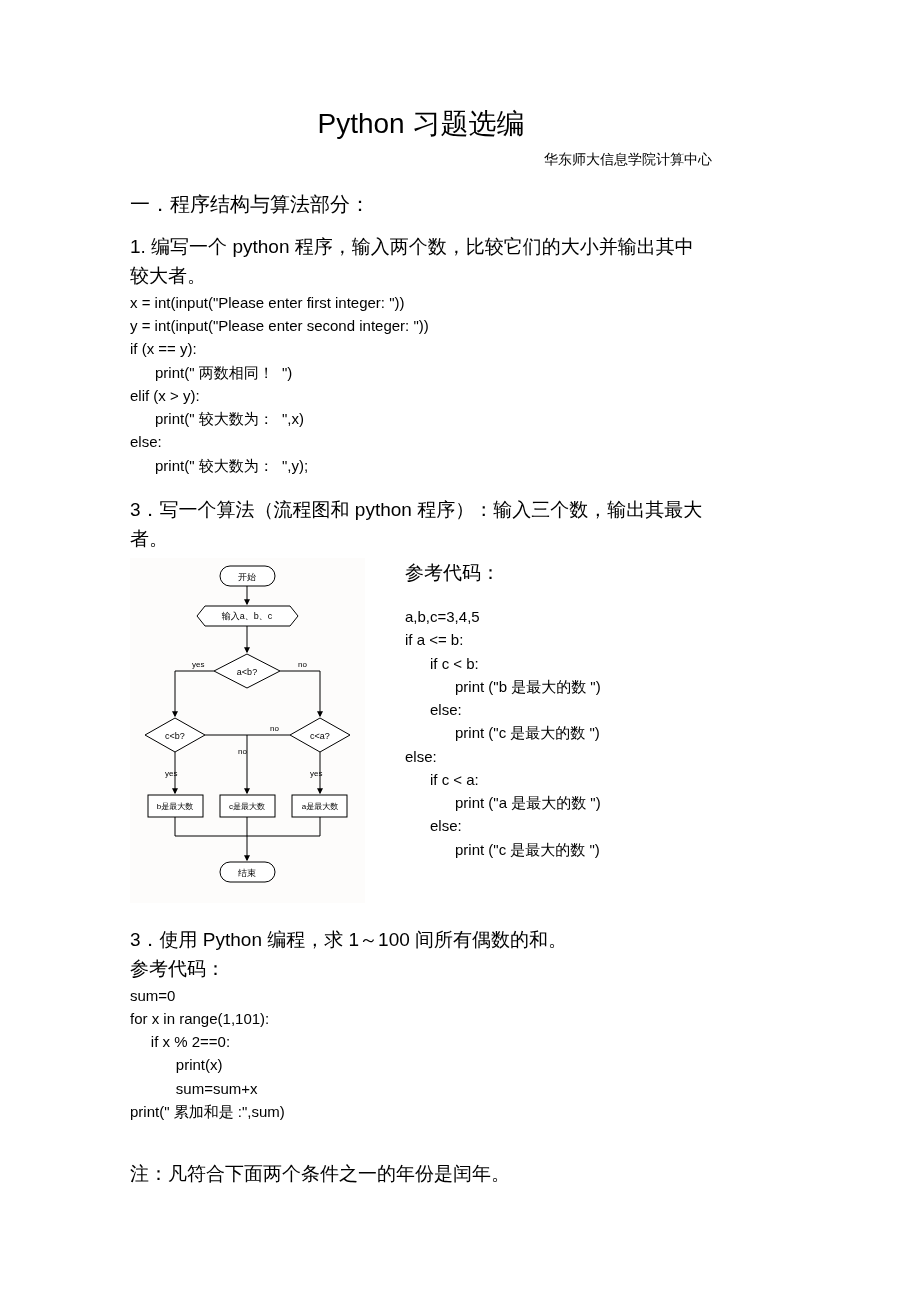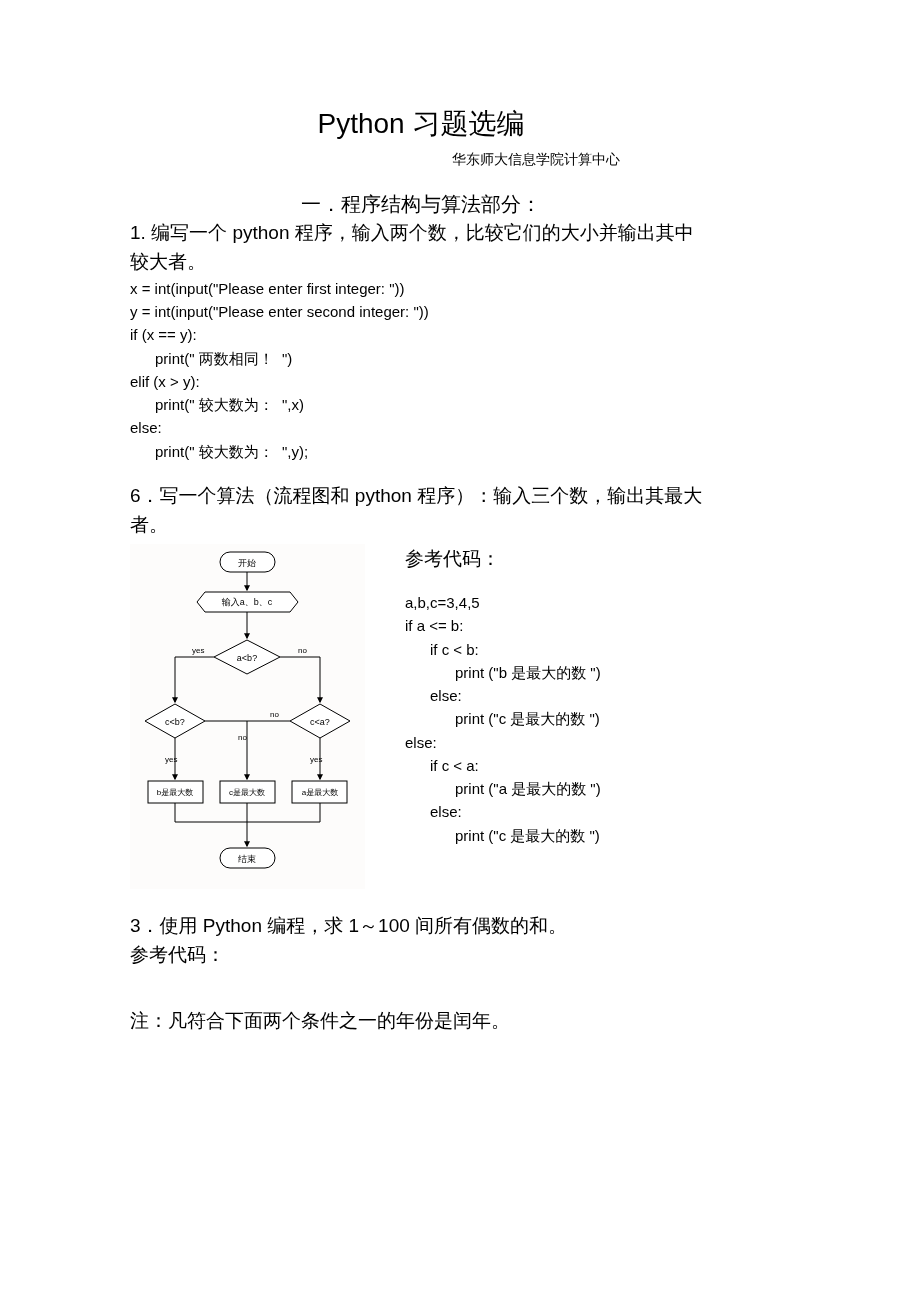--- a/index.html
+++ b/index.html
@@ -14,29 +14,29 @@
     box-sizing: border-box;
     width: 832px;
   }
   .title {
     text-align: center;
     font-size: 28px;
     font-family: Arial, "Microsoft YaHei", sans-serif;
     margin-bottom: 8px;
   }
   .subtitle {
-    text-align: center;
+    text-align: right;
     font-size: 14px;
     margin-left: 230px;
     margin-bottom: 22px;
   }
   .section-h {
     font-size: 20px;
     font-family: "SimSun", serif;
-    text-align: center;
+    margin-bottom: 14px;
   }
   .body-text {
     font-size: 19px;
     line-height: 1.55;
     font-family: Arial, "SimSun", sans-serif;
   }
   .code {
     font-family: Arial, sans-serif;
     font-size: 15px;
     white-space: pre;
@@ -76,21 +76,21 @@
 y = int(input("Please enter second integer: "))
 if (x == y):
       print(" 两数相同！  ")
 elif (x &gt; y):
       print(" 较大数为：  ",x)
 else:
       print(" 较大数为：  ",y);</div>
 
   <div class="spacer"></div>
 
-  <div class="body-text">6．写一个算法（流程图和    python 程序）：输入三个数，输出其最大者。</div>
+  <div class="body-text">3．写一个算法（流程图和    python 程序）：输入三个数，输出其最大者。</div>
 
   <div class="q2-row">
     <div class="flowchart">
       <svg viewBox="0 0 235 345" width="235" height="345">
         <defs>
           <marker id="arrow" viewBox="0 0 10 10" refX="8" refY="5" markerWidth="6" markerHeight="6" orient="auto-start-reverse">
             <path d="M 0 0 L 10 5 L 0 10 z" fill="#000"></path>
           </marker>
           <pattern id="bg" width="8" height="8" patternUnits="userSpaceOnUse">
             <rect width="8" height="8" fill="#fdfcfb"></rect>
@@ -170,17 +170,23 @@
             print ("a 是最大的数 ")
       else:
             print ("c 是最大的数 ")</div>
     </div>
   </div>
 
   <div class="spacer"></div>
 
   <div class="body-text">3．使用 Python 编程，求  1～100 间所有偶数的和。</div>
   <div class="body-text">参考代码：</div>
+  <div class="code">sum=0
+for x in range(1,101):
+     if x % 2==0:
+           print(x)
+           sum=sum+x
+print(" 累加和是 :",sum)</div>
 
   <div class="spacer-lg"></div>
 
   <div class="body-text">注：凡符合下面两个条件之一的年份是闰年。</div>
 </div>
 
 </body></html>

